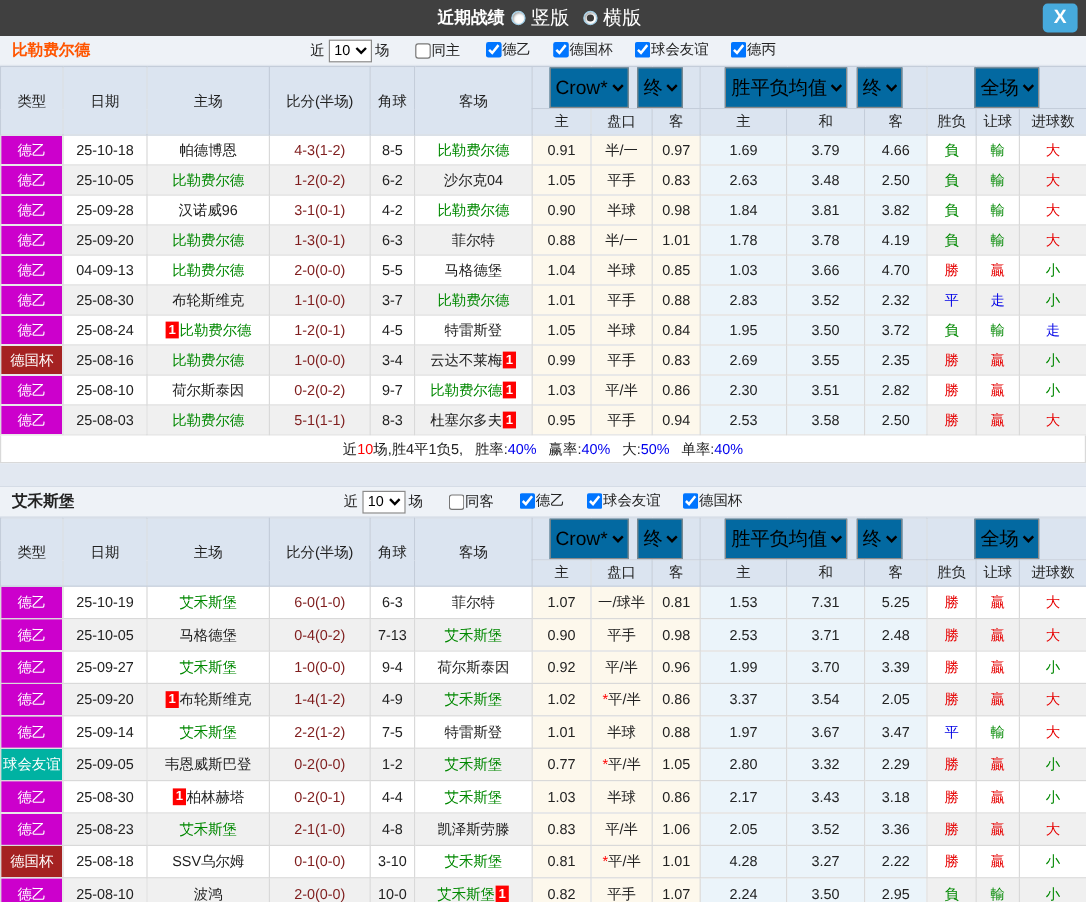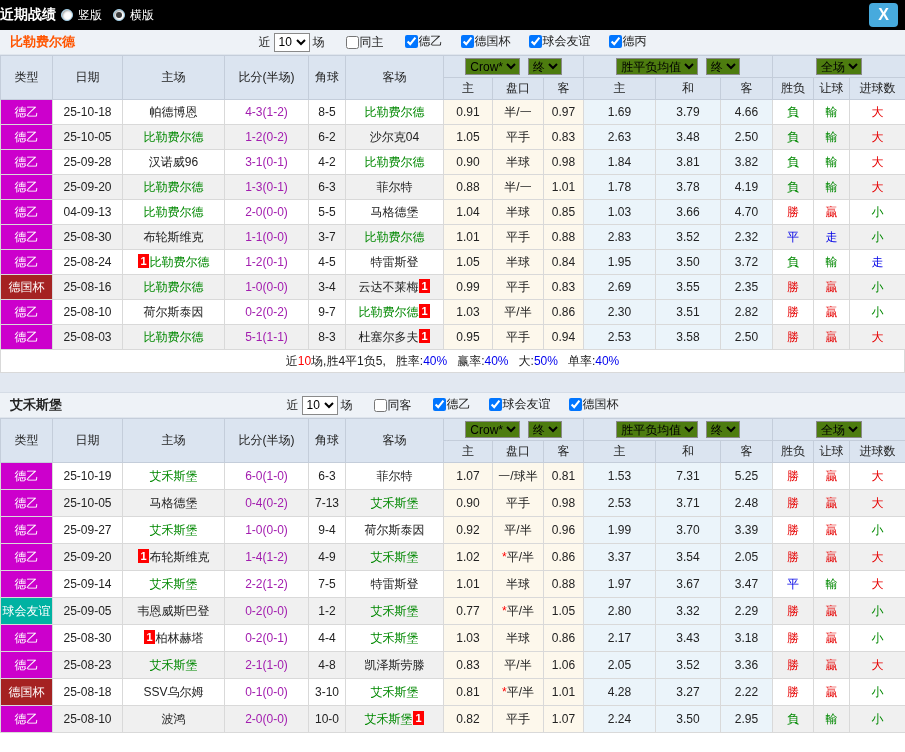--- a/index.html
+++ b/index.html
@@ -2,52 +2,52 @@
 <html><head>
 <meta charset="utf-8">
 <style>
   * { box-sizing: border-box; }
   html,body { margin:0; padding:0; }
   body {
     width:905px; height:752px; overflow:hidden; background:#fff;
     font-family:"Liberation Sans","DejaVu Sans",sans-serif; font-size:12px; color:#222;
   }
   
-  .titlebar { height:30px; background:#000000; position:relative;
-    display:flex; align-items:center; gap:5px; color:#fff; }
+  .titlebar { height:30px; background:#404040; position:relative;
+    display:flex; align-items:center; justify-content:center; gap:5px; color:#fff; }
   .title { font-weight:bold; font-size:14px; }
   .radio { width:12px; height:12px; border-radius:50%; background:#fdfdfd; border:1px solid #9fcde6;
     display:inline-block; vertical-align:middle; box-shadow:inset 1px 1px 2px rgba(0,0,0,.35); }
   .radio.sel::after { content:''; display:block; width:6px; height:6px; margin:2px; background:#3a3a3a; border-radius:50%; }
-  .radio-label { font-size:12px; margin-right:6px; }
+  .radio-label { font-size:16px; margin-right:6px; }
   .close-btn { position:absolute; right:7px; top:3px; width:29px; height:24px; background:#47aadd;
     border-radius:4px; color:#fff; font-weight:bold; text-align:center; line-height:24px; font-size:16px; cursor:pointer; }
   
   .filter-row { height:25px; background:#eef2f7; position:relative; display:flex; align-items:center;
     border-bottom:1px solid #dfe5ed; }
   .team-name { position:absolute; left:10px; font-weight:bold; font-size:13px; }
   .filter-controls { margin:0 auto; display:flex; align-items:center; gap:3px; }
   .filter-controls select { height:19px; font-size:12px; border:1px solid #8a8a8a; background:#fff; }
   .chk { display:inline-flex; align-items:center; margin-left:18px; }
   .chk input { margin:0 1px 0 0; width:13px; height:13px; }
   
   table { width:905px; border-collapse:collapse; table-layout:fixed; text-align:center; font-size:12px; }
   thead th { background:#dbe4f0; border:1px solid #c4cdda; font-weight:normal; color:#222; height:22px; padding:0; overflow:hidden; }
-  thead select { height:17px; font-size:12px; border:1px solid #8a8a8a; background:#4d7c0f; margin:0 2px; }
+  thead select { height:34px; font-size:16px; border:1px solid #8a8a8a; background:#0369a1; margin:0 2px; }
   tbody td { border:1px solid #d9d9d9; height:25px; padding:0 1px; overflow:hidden; white-space:nowrap; }
   .t2 tbody td { height:27px; }
   tbody tr:nth-child(even) td.plain { background:#f0f0f0; }
   td.type { color:#fff; }
   .de2 { background:#cc00cc; }
   .cup { background:#a52222; }
   .fri { background:#00b2a2; }
   td.odd { background:#fdf8ec; }
   td.mean { background:#ebf4fa; }
   .g { color:#008800; }
-  .score { color:#a21caf;margin-left:20px; }
+  .score { color:#7f1d1d;margin-left:20px; }
   .res-r { color:#e60000; }
   .res-g { color:#008800; }
   .res-b { color:#0000e6; }
   .badge { display:inline-block; background:#ff0000; color:#fff; font-weight:bold; font-size:11px;
     line-height:14px; padding:0 2px; margin:0 1px; vertical-align:1px; }
   .star { color:#ff0000; }
   
   .summary-row { height:23px; border:1px solid #d9d9d9; border-top:none; display:flex; align-items:center;
     justify-content:center; font-size:12px; background:#fff; }
   .summary-row .red { color:#ff0000; }

